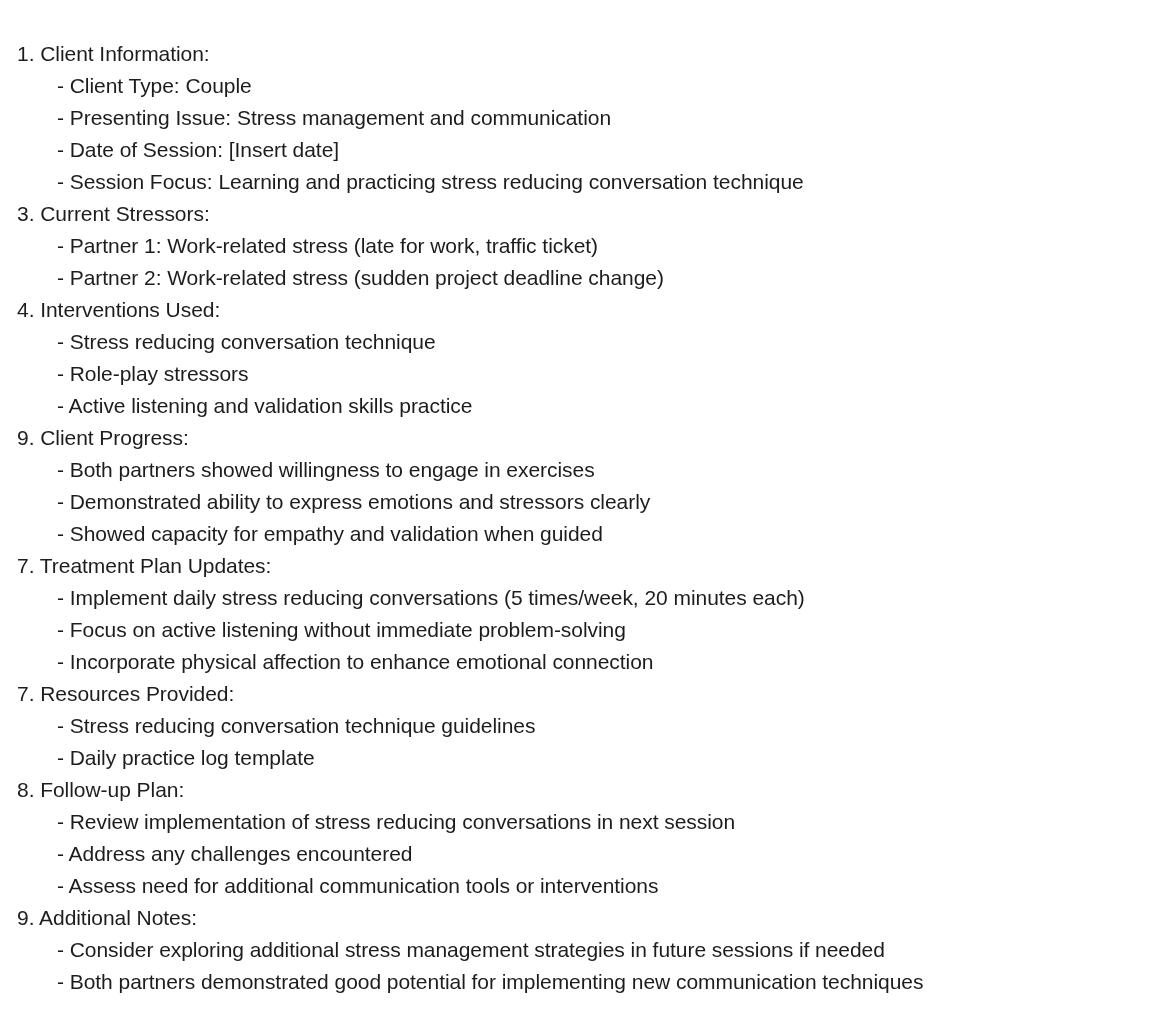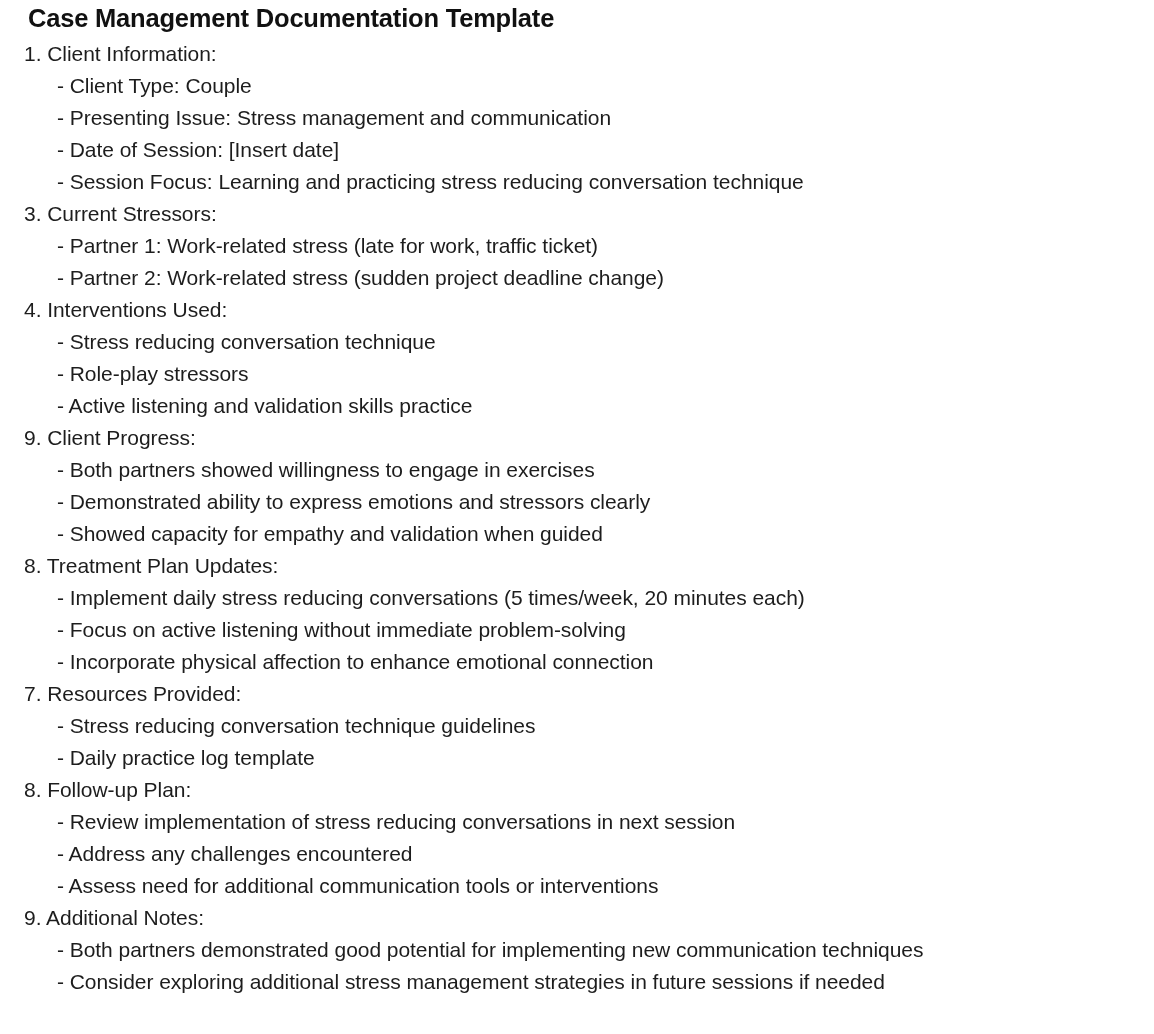--- a/index.html
+++ b/index.html
@@ -43,59 +43,58 @@
   .line {
     height: 32px;
     line-height: 32px;
     font-size: 21px;
     font-weight: normal;
     white-space: nowrap;
     color: #1d1d1d;
     letter-spacing: -0.05px;
   }
   .line.lvl-0 {
-    padding-left: 24px;
+    padding-left: 17px;
   }
   .line.lvl-1 {
     padding-left: 57px;
   }
 </style>
 </head>
 <body>
 
 <div id="doc">
 
-  <div class="doc-title">Case Management Documentation Template</div>
 
   <div class="lines">
       <div class="line lvl-0">1. Client Information:</div>
       <div class="line lvl-1">- Client Type: Couple</div>
       <div class="line lvl-1">- Presenting Issue: Stress management and communication</div>
       <div class="line lvl-1">- Date of Session: [Insert date]</div>
       <div class="line lvl-1">- Session Focus: Learning and practicing stress reducing conversation technique</div>
       <div class="line lvl-0">3. Current Stressors:</div>
       <div class="line lvl-1">- Partner 1: Work-related stress (late for work, traffic ticket)</div>
       <div class="line lvl-1">- Partner 2: Work-related stress (sudden project deadline change)</div>
       <div class="line lvl-0">4. Interventions Used:</div>
       <div class="line lvl-1">- Stress reducing conversation technique</div>
       <div class="line lvl-1">- Role-play stressors</div>
       <div class="line lvl-1">- Active listening and validation skills practice</div>
       <div class="line lvl-0">9. Client Progress:</div>
       <div class="line lvl-1">- Both partners showed willingness to engage in exercises</div>
       <div class="line lvl-1">- Demonstrated ability to express emotions and stressors clearly</div>
       <div class="line lvl-1">- Showed capacity for empathy and validation when guided</div>
-      <div class="line lvl-0">8. Treatment Plan Updates:</div>
+      <div class="line lvl-0">7. Treatment Plan Updates:</div>
       <div class="line lvl-1">- Implement daily stress reducing conversations (5 times/week, 20 minutes each)</div>
       <div class="line lvl-1">- Focus on active listening without immediate problem-solving</div>
       <div class="line lvl-1">- Incorporate physical affection to enhance emotional connection</div>
       <div class="line lvl-0">7. Resources Provided:</div>
       <div class="line lvl-1">- Stress reducing conversation technique guidelines</div>
       <div class="line lvl-1">- Daily practice log template</div>
       <div class="line lvl-0">8. Follow-up Plan:</div>
       <div class="line lvl-1">- Review implementation of stress reducing conversations in next session</div>
       <div class="line lvl-1">- Address any challenges encountered</div>
       <div class="line lvl-1">- Assess need for additional communication tools or interventions</div>
       <div class="line lvl-0">9. Additional Notes:</div>
+      <div class="line lvl-1">- Consider exploring additional stress management strategies in future sessions if needed</div>
       <div class="line lvl-1">- Both partners demonstrated good potential for implementing new communication techniques</div>
-      <div class="line lvl-1">- Consider exploring additional stress management strategies in future sessions if needed</div>
     </div>
 
 </div>
 
 </body></html>

